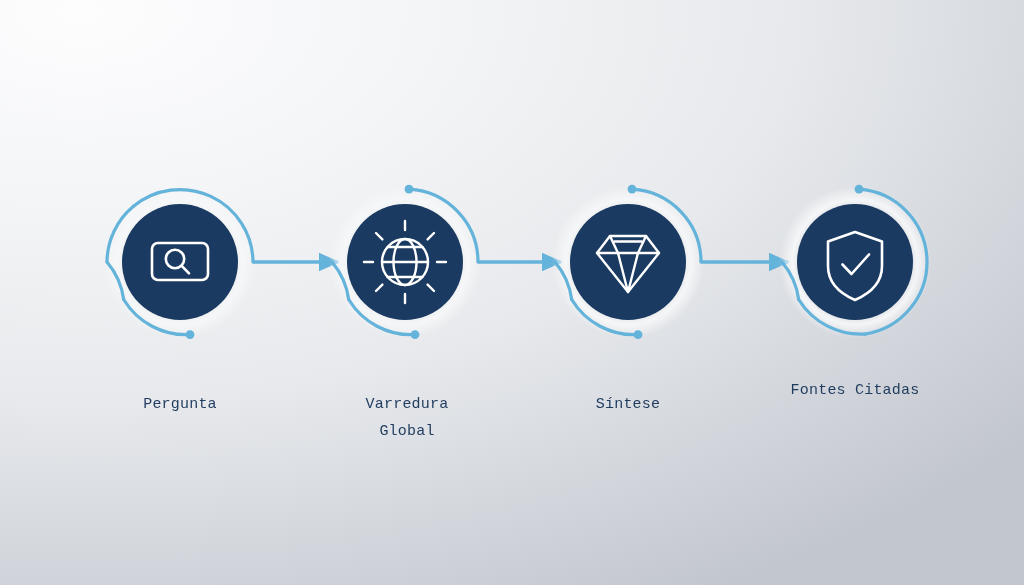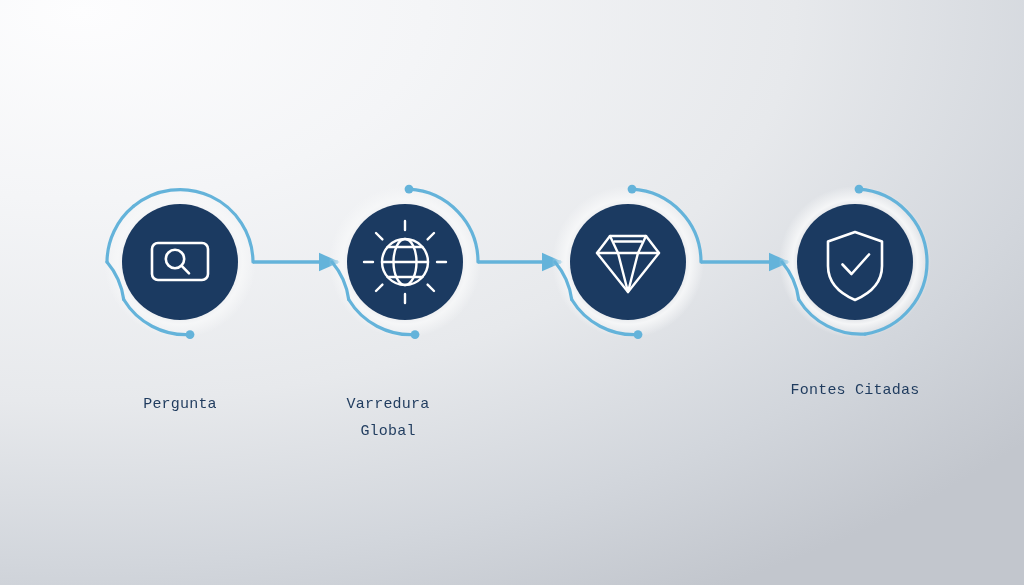--- a/index.html
+++ b/index.html
@@ -147,19 +147,20 @@
 
       <g fill="none" stroke="#ffffff" stroke-width="2.6" stroke-linecap="round" stroke-linejoin="round">
         <path d="M 855 232 L 882 241.5 L 882 266 C 882 283 870 293.5 855 300 C 840 293.5 828 283 828 266 L 828 241.5 Z"></path>
         <path d="M 842.5 264.5 L 851.5 274 L 869 254.5"></path>
       </g>
     </g>
   </svg>
 
   <div class="step-label" style="left:180px; top:355px; width:220px;">Pergunta</div>
 
-  <div class="step-label" style="left:388px; top:355px; width:220px;">Varredura
+  <div class="step-label" style="left:407px; top:355px; width:220px;">Varredura
 Global</div>
 
+  <div class="step-label" style="left:628px; top:355px; width:220px;">Síntese</div>
 
   <div class="step-label" style="left:855px; top:341px; width:250px;">Fontes Citadas</div>
 
 </div>
 
 </body></html>

